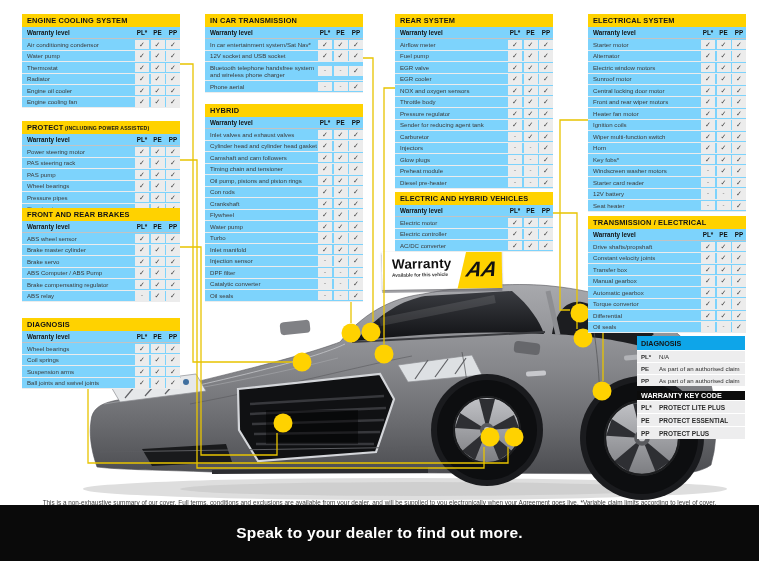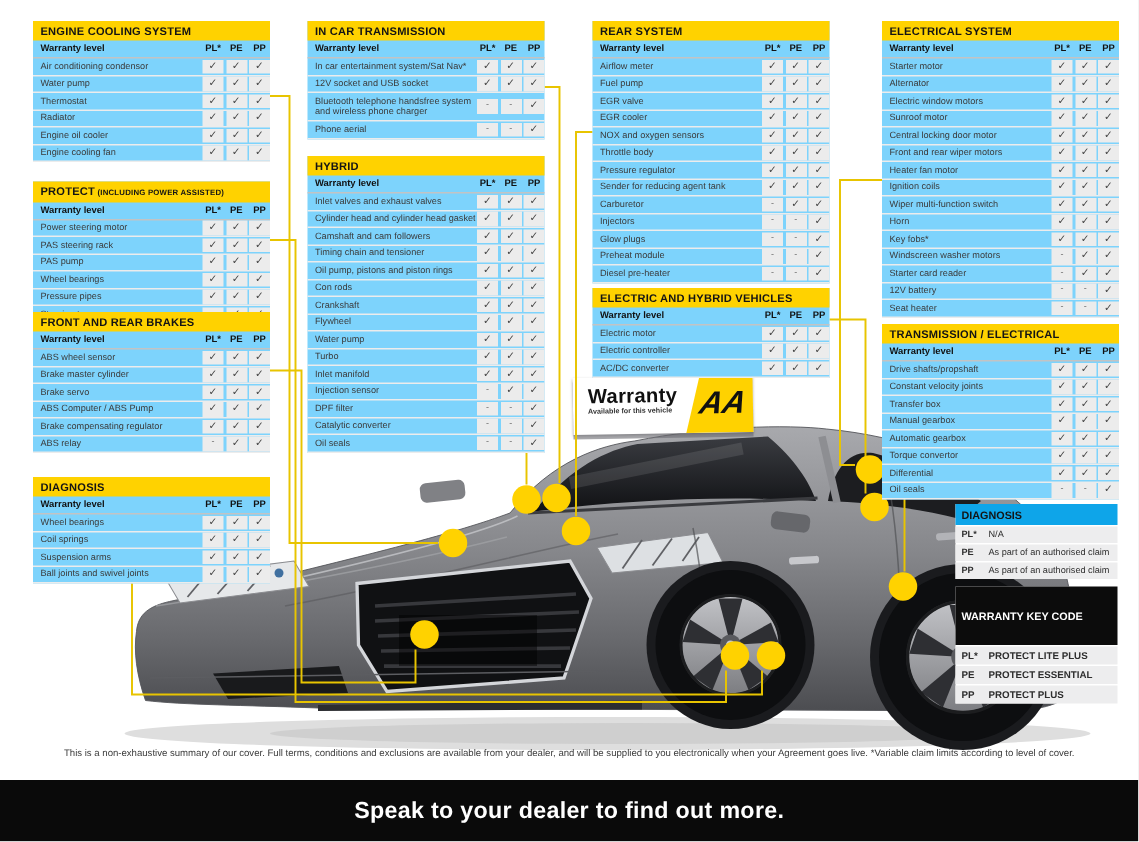--- a/index.html
+++ b/index.html
@@ -19,21 +19,21 @@
   .lbl{flex:1;min-width:0;padding-left:5px;white-space:nowrap;overflow:hidden;line-height:1.15}
   .tall .lbl{white-space:normal}
   .cells{display:inline-flex;flex:none;align-items:center}
   .cells i{font-style:normal;width:14px;margin-left:1.5px;text-align:center}
   .wlrow .cells i{font-weight:700;color:#111;font-size:6.3px}
   .row .cells i{background:#ececec;height:9.5px;line-height:9.5px;font-size:7px;color:#454545}
   .row .cells i.d{color:#6a6a6a;font-size:6px}
   
   .mini{position:absolute;width:108px;z-index:5;background:#fff}
   #diagnosis .lhdr{background:#0ea5e9;color:#141414;font-weight:700;font-size:7.2px;padding:2.5px 4px}
-  #keycode .lhdr{background:#0c0c0c;color:#fff;font-weight:700;font-size:7.2px;padding:15px 4px}
+  #keycode .lhdr{background:#0c0c0c;color:#fff;font-weight:700;font-size:7.2px;padding:0 4px}
   .lrow{display:flex;align-items:center;background:#ededee;margin-top:1px;height:11px;
         padding:0 4px;font-size:6.1px;color:#2e2e2e}
   .lcode{width:18px;font-weight:700}
   #keycode .lrow{height:12px;font-size:6.5px}
   #keycode .ldesc{font-weight:700}
   
   #t-ecs{left:22px;top:14px}      #t-steering{left:22px;top:121px}
   #t-brakes{left:22px;top:208px}  #t-susp{left:22px;top:318px}
   #t-ice{left:205px;top:14px}     #t-engine{left:205px;top:104px}
   #t-fuel{left:395px;top:14px}    #t-ehv{left:395px;top:192px}
@@ -48,21 +48,21 @@
               box-shadow:0 3px 0 rgba(110,110,116,.6),0 1px 2px rgba(0,0,0,.35)}
   .badge-left{flex:1;padding:5px 0 0 10px}
   .badge-title{font-size:13.5px;font-weight:800;color:#101010;letter-spacing:.2px}
   .badge-sub{font-size:4.8px;font-weight:700;color:#333;margin-top:1px}
   .badge-logo{width:46px;background:#FFD200;transform:skewX(-14deg) translateX(6px);
               display:flex;align-items:center;justify-content:center}
   .badge-logo span{font-style:italic;font-weight:900;font-size:21px;color:#111;transform:translateX(-3px)}
   
   .disclaimer{position:absolute;left:0;right:0;top:499px;text-align:center;
               font-size:6.4px;color:#3c3c3c;z-index:5}
-  .footer{position:absolute;left:0;right:0;bottom:0;height:41px;background:#0a0a0a;z-index:6;
+  .footer{position:absolute;left:0;right:0;bottom:0;height:56px;background:#0a0a0a;z-index:6;
           display:flex;align-items:center;justify-content:center}
   .footer span{color:#fff;font-size:15.5px;font-weight:700;letter-spacing:.2px}
 </style>
 </head>
 <body>
 
 <div class="canvas">
 
   <svg class="layer car-svg" viewBox="0 0 759 561">
     <defs>

